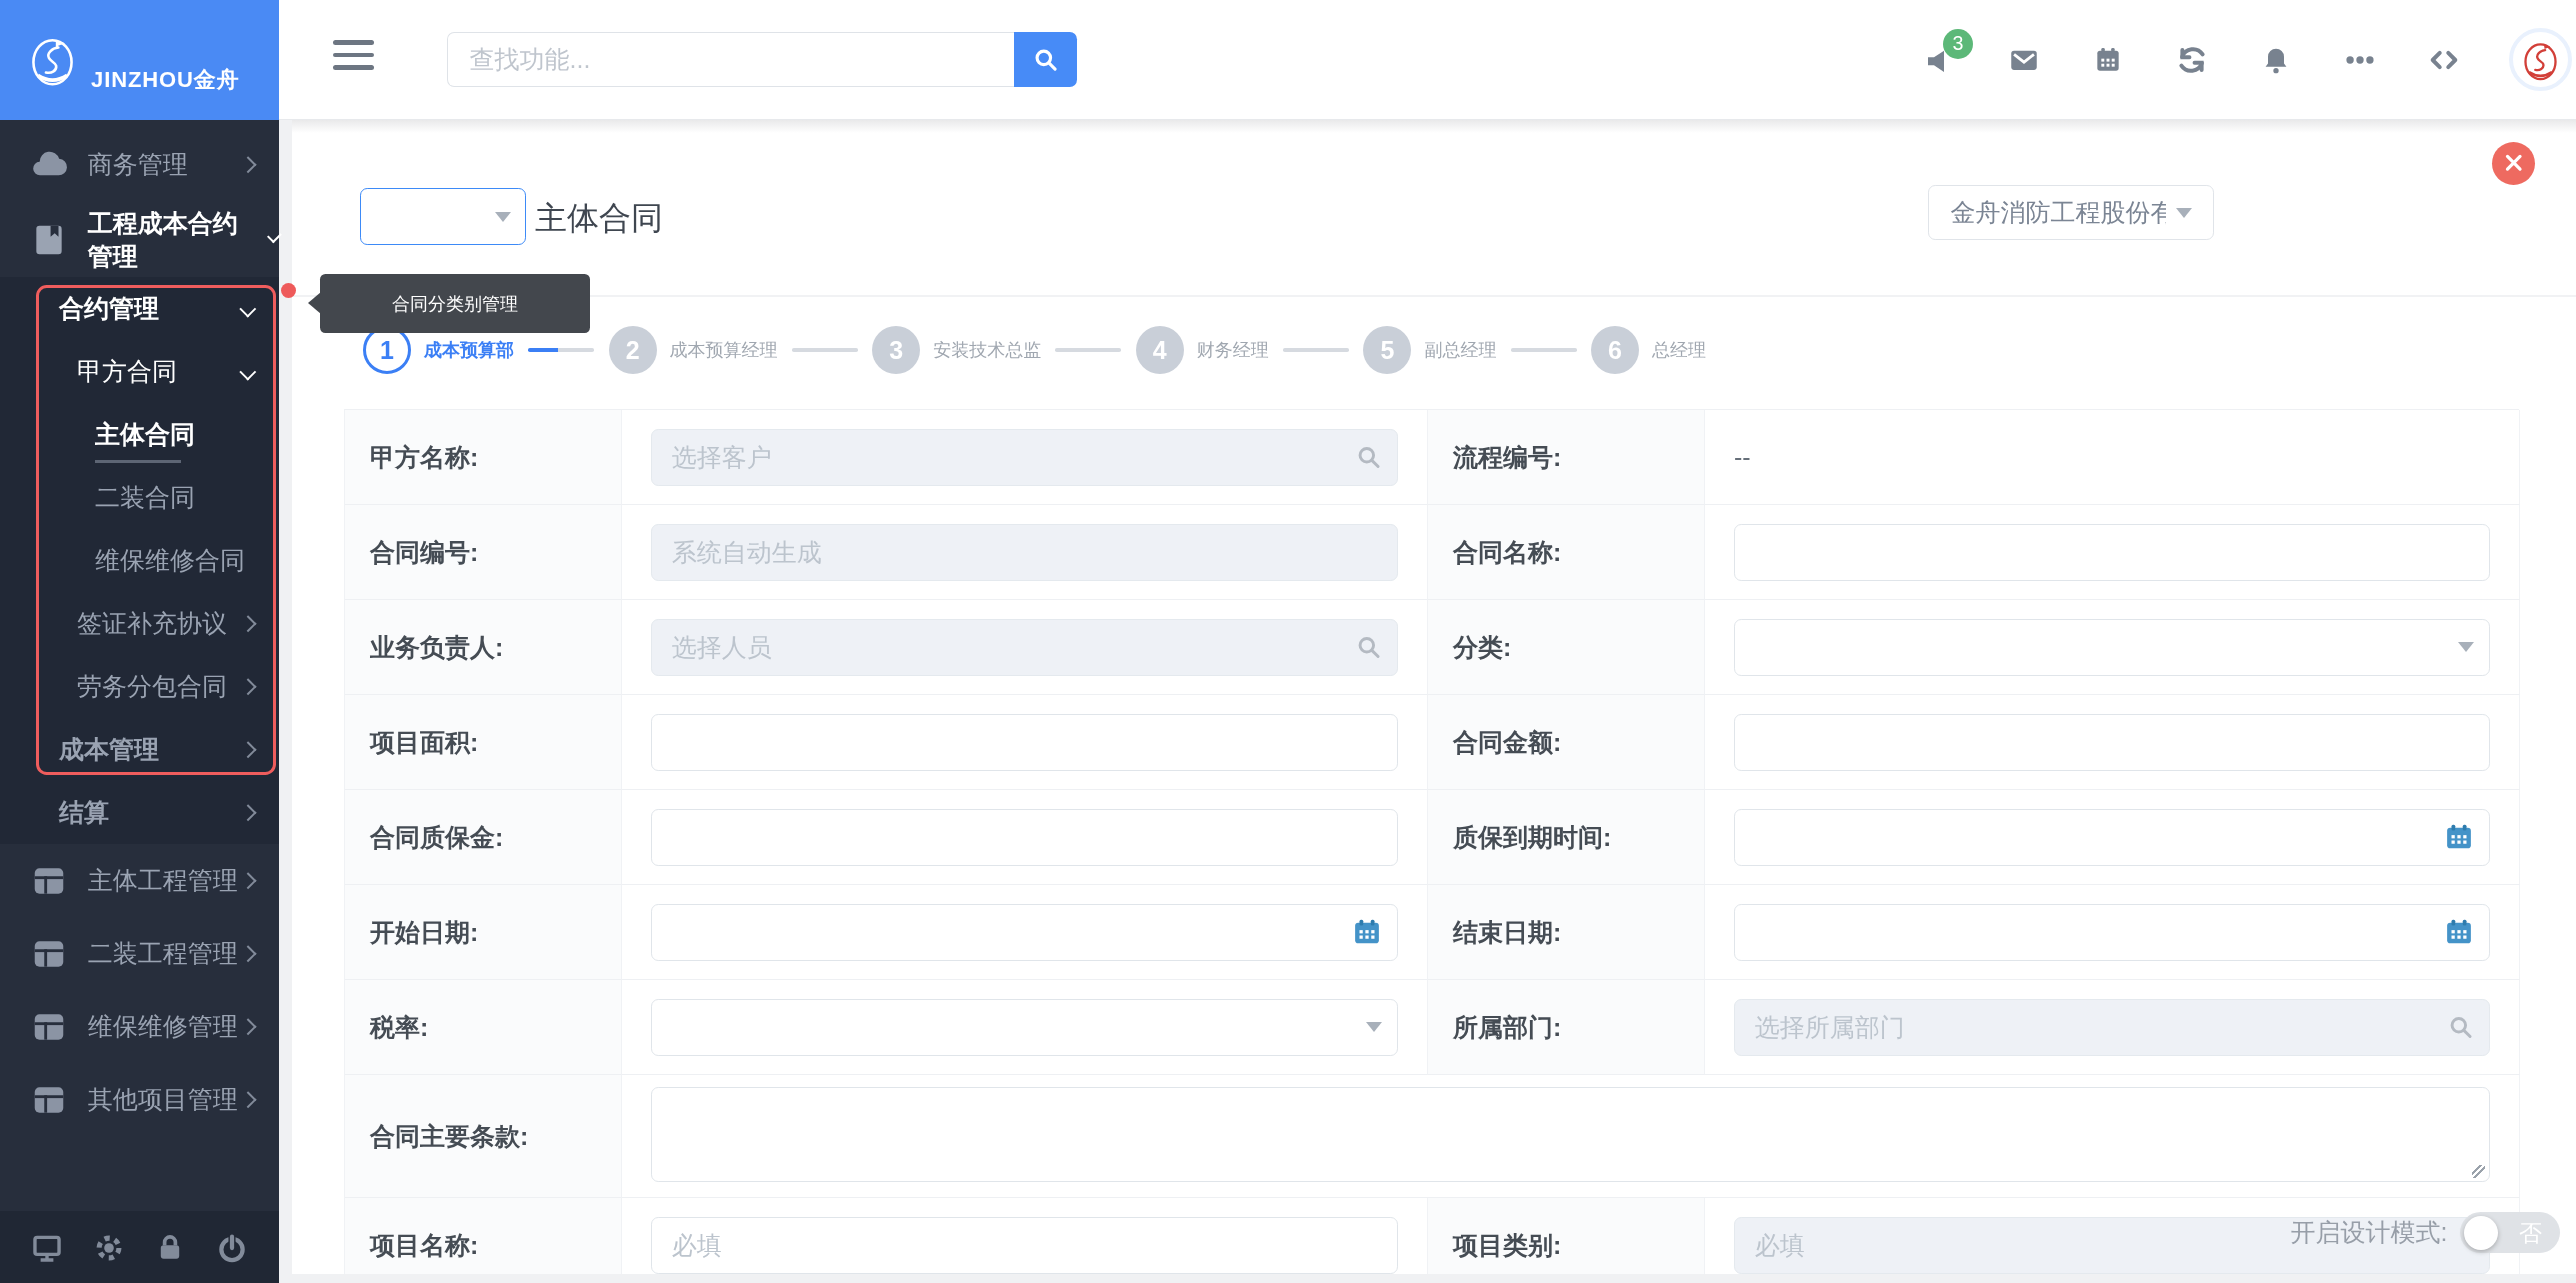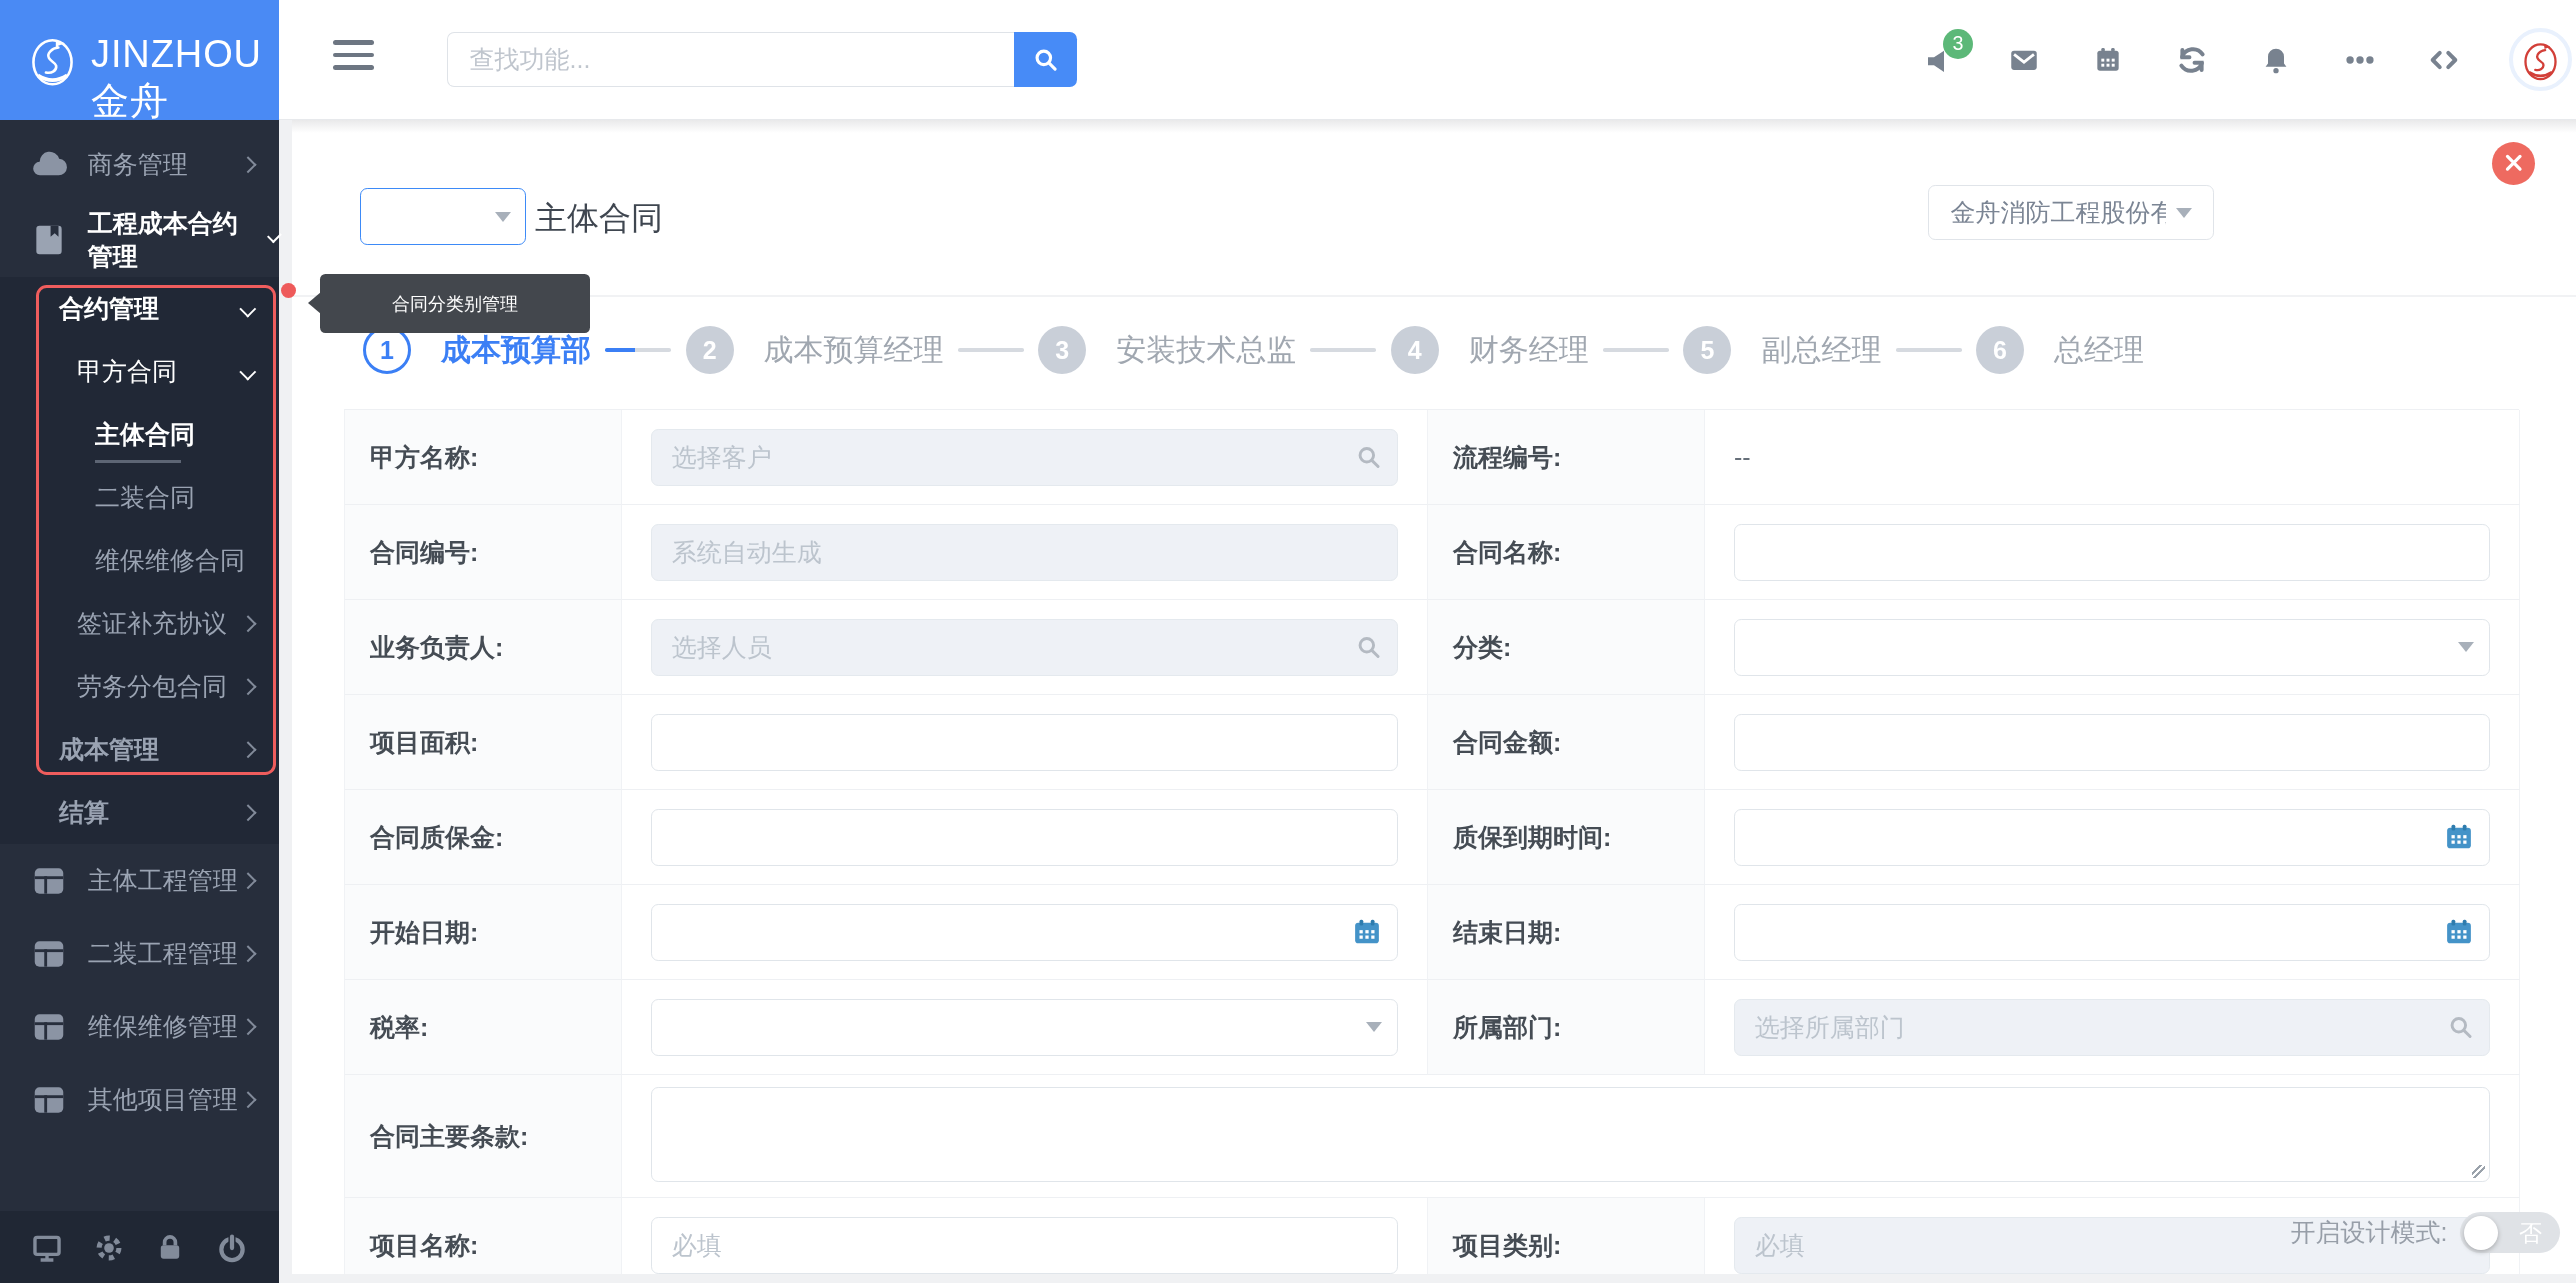--- a/index.html
+++ b/index.html
@@ -2,21 +2,21 @@
 <html style="font-size:14.3px"><head>
 <meta charset="utf-8">
 <style>
   * { margin:0; padding:0; box-sizing:border-box; }
   html,body { width:2576px; height:1284px; overflow:hidden; background:#fff;
     font-family:"Liberation Sans","DejaVu Sans",sans-serif; }
 
   
   .sidebar { position:absolute; left:0; top:0; width:279px; height:1284px; background:#272e3c; z-index:40; }
   .logo { width:279px; height:120px; background:#4a8af4; display:flex; align-items:center; gap:9px; padding-left:23px; }
-  .logo-text { color:#fff; font-size:38px; font-weight:normal; letter-spacing:0.9px;margin-top:40px; }
+  .logo-text { color:#fff; font-size:22px; font-weight:bold; letter-spacing:0.9px;margin-top:40px; }
   .menu { padding-top:7.2px; }
   .mi { position:relative; display:flex; align-items:center; color:#9aa3b2; font-size:25px; cursor:pointer; }
   .mi.l1 { height:75px; padding-left:30px; gap:19.7px; }
   .mi.active1 { color:#fff; font-weight:bold; }
   .submenu { background:#212836; }
   .mi.l2 { height:63px; padding-left:59px;font-weight:bold; }
   .mi.l3 { height:63px; padding-left:77px; }
   .mi.l4 { height:63px; padding-left:95px; }
   .mi.on { color:#fff; }
   .mi.cur { color:#fff; font-weight:bold; }
@@ -62,21 +62,21 @@
 
   .tipdot { position:absolute; left:1.8px; top:163px; width:15px; height:15px; border-radius:50%; background:#ee5a5a; z-index:9; }
   .tooltip { position:absolute; left:41px; top:154px; width:270px; height:59px; background:#43474d; border-radius:5.4px; color:#fff; font-size:18px; display:flex; align-items:center; justify-content:center; z-index:9; }
   .tooltip::before { content:""; position:absolute; left:-12.5px; top:18px; border-top:11.6px solid transparent; border-bottom:11.6px solid transparent; border-right:13.4px solid #43474d; }
 
   
   .stepper { position:absolute; left:84px; top:204px; height:52px; display:flex; align-items:center; }
   .step { display:flex; align-items:center; }
   .scircle { width:48px; height:48px; border-radius:50%; background:#c9cfd8; color:#fff; font-size:25px; font-weight:bold; display:flex; align-items:center; justify-content:center; flex:none; }
   .step.act .scircle { background:#fff; border:3.6px solid #3b7ff5; color:#3b7ff5; }
-  .slabel { margin-left:30px; font-size:30px; color:#a0a7b0; white-space:nowrap; }
+  .slabel { margin-left:13px; font-size:18px; color:#a0a7b0; white-space:nowrap; }
   .step.act .slabel { color:#3b7ff5; font-weight:bold; }
   .sline { width:66px; height:3.6px; background:#d6dae0; margin:0 14.3px; border-radius:1.8px; }
   .step.act .sline { background:linear-gradient(90deg,#3b7ff5 0 30px,#d6dae0 30px); }
 
   
   .form { position:absolute; left:65px; top:289px; width:2175px; display:grid;
     grid-template-columns:277px 806px 277px 815px;
     grid-template-rows:repeat(7,95px) 123px 95px;
     border-top:1.8px solid #eef0f3; border-left:1.8px solid #f0f2f5; z-index:2; }
   .cell { border-bottom:1.8px solid #eef0f3; border-right:1.8px solid #f0f2f5; display:flex; align-items:center; }

